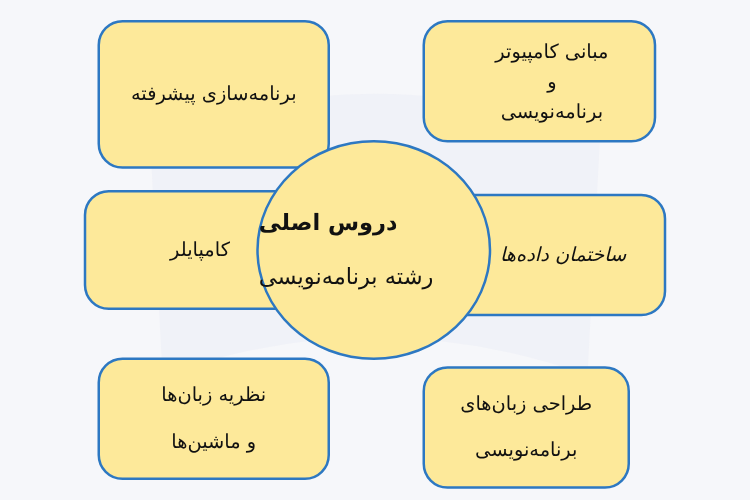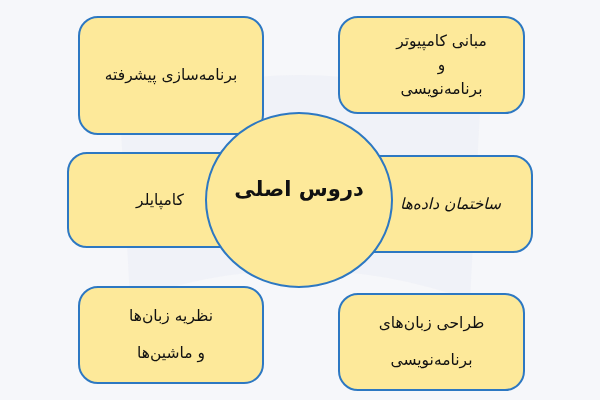--- a/index.html
+++ b/index.html
@@ -18,22 +18,22 @@
     direction:rtl; text-align:center; color:#111;
     font-size:15.5px; line-height:1.35;
   }
   .box .line { display:block; white-space:nowrap; }
   .circle {
     position:absolute; box-sizing:border-box;
     left:205px; top:112px; width:188px; height:176px;
     border-radius:50%;
     background:#fde99a;
     border:2.5px solid #2d78c2;
-    display:flex; flex-direction:column; align-items:center; justify-content:center;
-    direction:rtl; text-align:center; color:#111; font-size:21px;
+    display:flex; flex-direction:column; align-items:flex-end; justify-content:center;
+    direction:rtl; text-align:center; color:#111; font-size:18px;
     z-index:3;
   }
   .circle .line { display:block; white-space:nowrap; }
   .circle .title { margin-bottom:22px; font-weight:bold; }
 </style>
 </head>
 <body>
 
 <svg class="watermark" viewBox="0 0 600 400">
   <path d="M120 110 Q300 40 480 110 L470 300 Q300 240 130 300 Z" fill="#eef0f6" opacity="0.7"></path>
@@ -59,23 +59,24 @@
 <div class="box" style="left:67px; top:152px; width:200px; height:96px; padding-right:50px; z-index:2;padding-left:36px;">
   <span class="line">کامپایلر</span>
 </div>
 
 <div class="box" style="left:340px; top:155px; width:193px; height:98px; padding-left:28px; z-index:2;font-style:italic;">
   <span class="line">ساختمان داده‌ها</span>
 </div>
 
 <div class="circle">
   <span class="line title">دروس اصلی</span>
+  <span class="line">رشته برنامه‌نویسی</span>
 </div>
 
 <div class="box" style="left:78px; top:286px; width:186px; height:98px; line-height:2.4;">
   <span class="line">نظریه زبان‌ها</span>
   <span class="line">و ماشین‌ها</span>
 </div>
 
-<div class="box" style="left:338px; top:293px; width:187px; height:98px; line-height:2.4;">
+<div class="box" style="left:338px; top:293px; width:166px; height:98px; line-height:2.4;">
   <span class="line">طراحی زبان‌های</span>
   <span class="line">برنامه‌نویسی</span>
 </div>
 
 </body></html>

